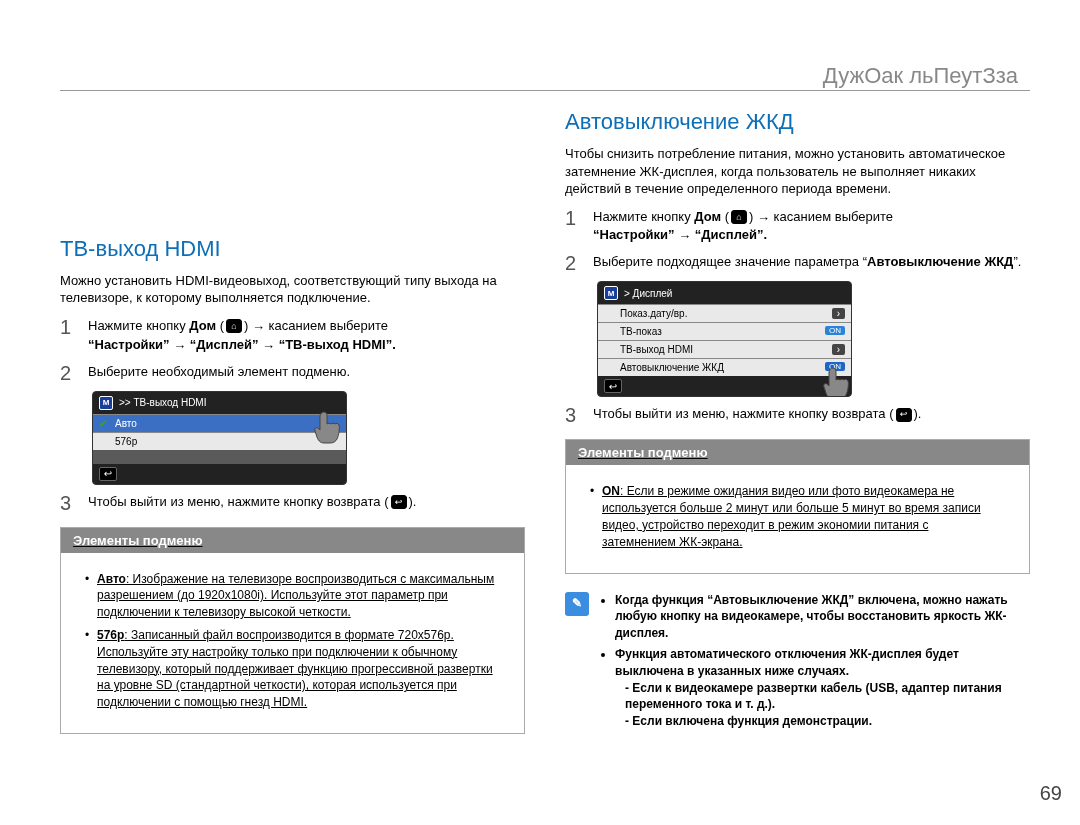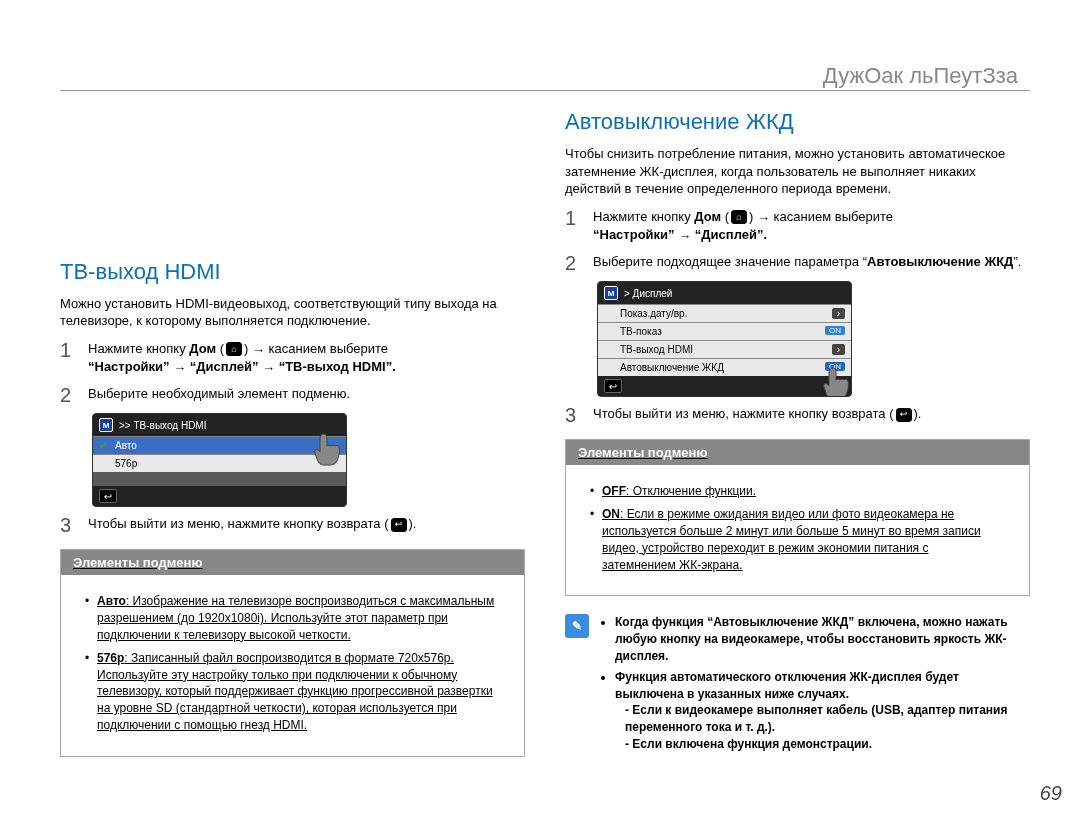--- a/index.html
+++ b/index.html
@@ -178,21 +178,20 @@
   .notebox ul { margin:0; padding-left:14px;font-weight:bold; }
   .notebox li { margin-bottom:4px; }
   .indent { margin-left:10px; }
 
   .pagenum {
     position:absolute;
     right:18px;
     bottom:20px;
     font-size:20px;
     color:#444;
-    font-style:italic;
   }
 </style>
 </head>
 <body>
 
 <div class="topline">
   <div class="toptitle">ДужОак льПеутЗза</div>
 </div>
 
 <div class="columns">
@@ -311,35 +310,34 @@
       <div class="num">3</div>
       <div class="txt">
         <span>Чтобы выйти из меню, нажмите кнопку возврата (</span><span class="iconbox">↩</span><span>).</span>
       </div>
     </div>
 
     <div class="sbox">
       <div class="sbox-head">Элементы подменю</div>
       <div class="sbox-body">
         <ul>
-          <li><b>OFF</b><span>: Отключение функции.</span></li>
           <li><b>ON</b><span>: Если в режиме ожидания видео или фото видеокамера не используется больше 2 минут или больше 5 минут во время записи видео, устройство переходит в режим экономии питания с затемнением ЖК-экрана.</span></li>
         </ul>
       </div>
     </div>
 
     <div class="notebox">
       <div class="nicon">✎</div>
       <ul>
         <li>
           <span>Когда функция “</span><b>Автовыключение ЖКД</b><span>” включена, можно нажать любую кнопку на видеокамере, чтобы восстановить яркость ЖК-дисплея.</span>
         </li>
         <li>
           <span>Функция автоматического отключения ЖК-дисплея будет выключена в указанных ниже случаях.</span>
-          <div class="indent">- Если к видеокамере выполняет кабель (USB, адаптер питания переменного тока и т. д.).</div>
+          <div class="indent">- Если к видеокамере развертки кабель (USB, адаптер питания переменного тока и т. д.).</div>
           <div class="indent">- Если включена функция демонстрации.</div>
         </li>
       </ul>
     </div>
 
   </div>
 </div>
 
 <div class="pagenum">69</div>
 

